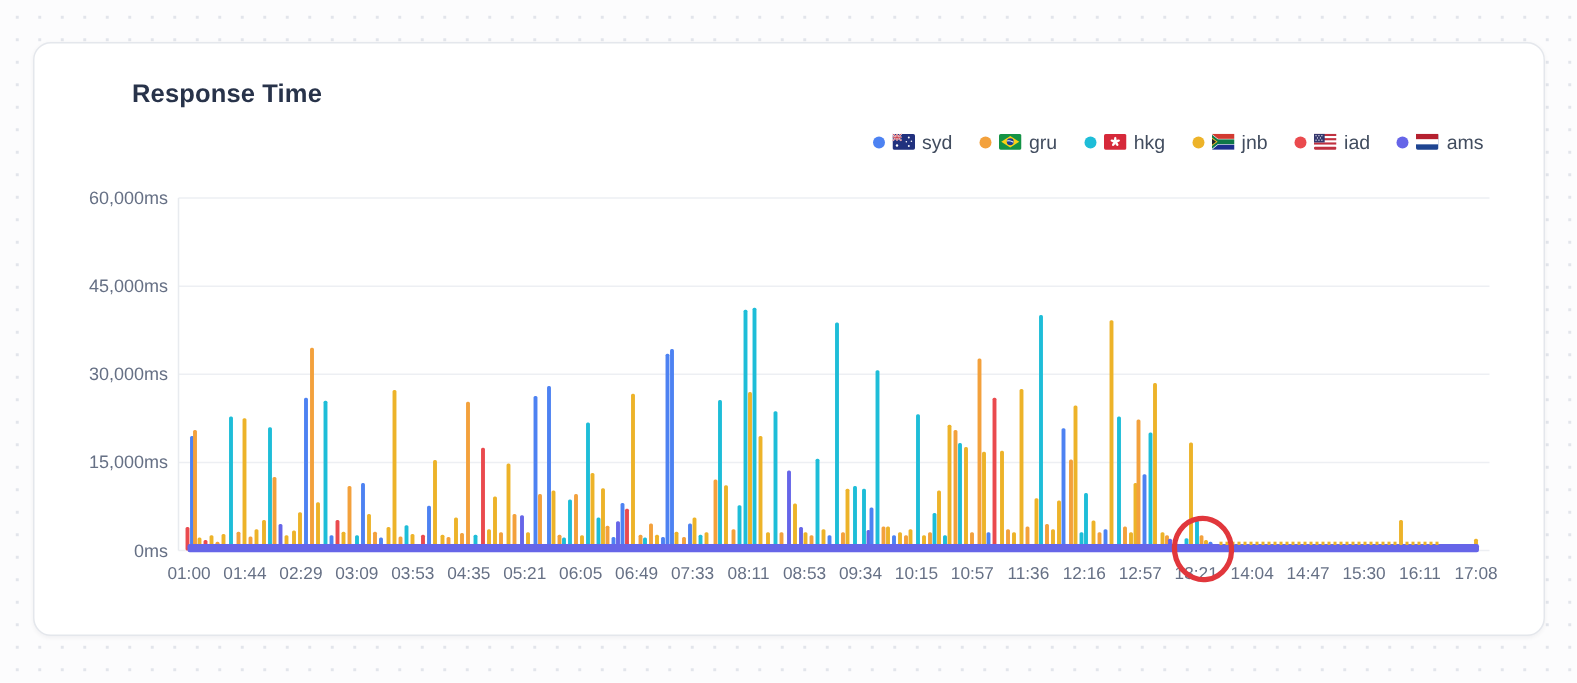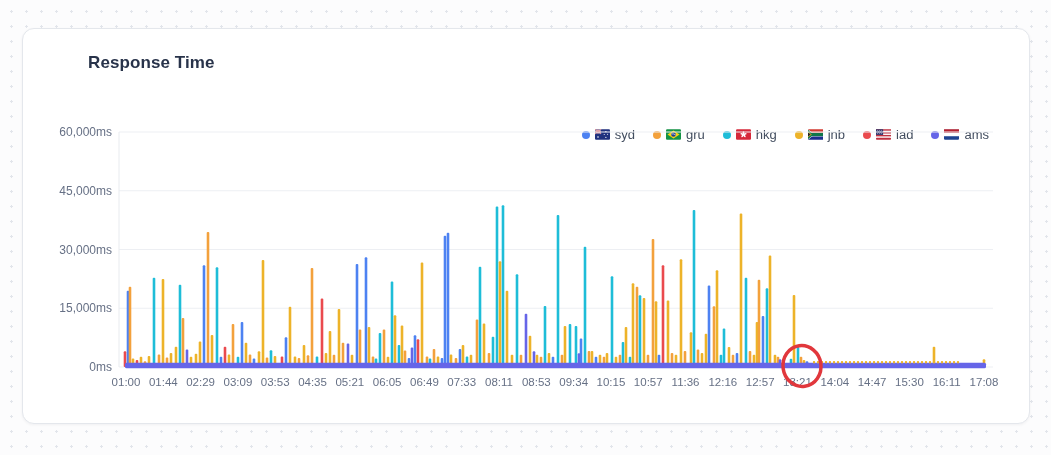--- a/index.html
+++ b/index.html
@@ -35,21 +35,20 @@
     top: 58px; right: 40px;
     display: flex;
     align-items: center;
     gap: 18px;
   }
   .legend-item {
     display: flex;
     align-items: center;
     gap: 5px;
     cursor: pointer;
-    margin-top: 40px;
   }
   .legend-dot {
     width: 8px; height: 8px;
     border-radius: 50%;
     display: inline-block;
   }
   .legend-flag { display: inline-flex; width: 15px; height: 11px; }
   .legend-flag svg { width: 15px; height: 11px; }
   .legend-label {
     font-size: 13px;

